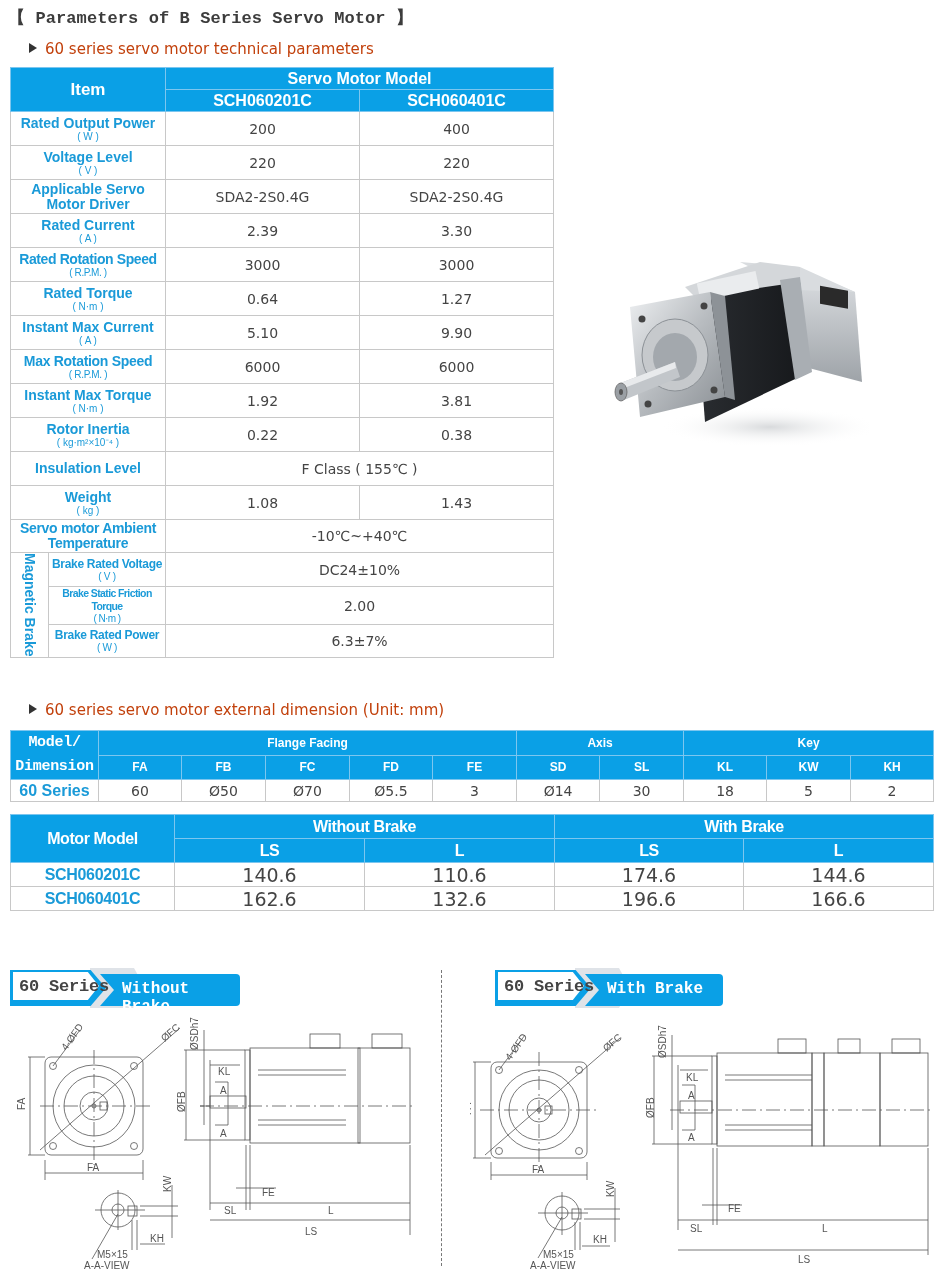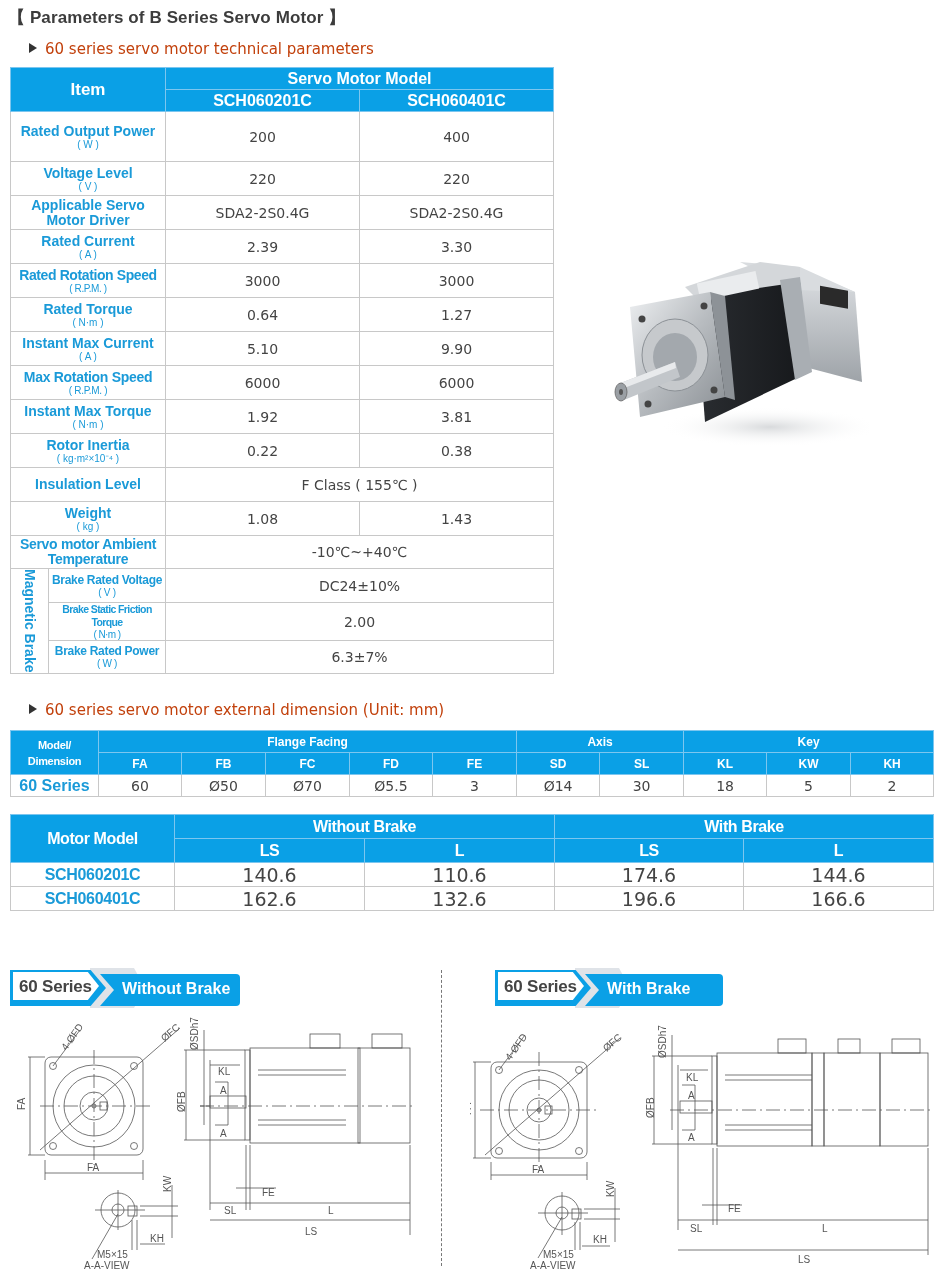--- a/index.html
+++ b/index.html
@@ -1,19 +1,19 @@
 <!DOCTYPE html>
 <html><head>
 <meta charset="utf-8">
 <style>
   * { box-sizing: border-box; margin: 0; padding: 0; }
   html, body { width: 940px; height: 1281px; background: #ffffff; overflow: hidden; }
   body { position: relative; font-family: "Liberation Sans", sans-serif; color: #444; }
 
-  .abs { position: absolute; }
+  .abs { position: absolute; font-family: Liberation Mono, monospace; }
 
   .page-title { left: 8px; top: 6px; font-size: 17px; font-weight: bold; color: #3c3c3c; letter-spacing: 0.1px; }
   .sec-head { font-family: "DejaVu Sans", sans-serif; font-size: 15px; color: #c2410c; margin-left: 20px; }
   .sec-head .tri { display: inline-block; width: 0; height: 0; border-top: 5px solid transparent; border-bottom: 5px solid transparent; border-left: 8px solid #333; margin-right: 8px; vertical-align: 1px; }
 
   table { border-collapse: collapse; table-layout: fixed; position: absolute; }
   td, th { border: 1px solid #c8c8c8; text-align: center; vertical-align: middle; padding: 0; }
   th { background: #0aa0e6; color: #fff; font-weight: bold; border-color: #7cc6ef; }
   td.val { font-family: "DejaVu Sans", sans-serif; font-size: 14px; color: #444; }
   td.item { color: #1a9ad8; font-weight: bold; font-size: 14px; line-height: 15px; }
@@ -24,21 +24,21 @@
   .vert { writing-mode: vertical-rl; color: #1a9ad8; font-weight: bold; font-size: 14px; line-height: 15px; margin: 0 auto; }
 
   
   #t1 { left: 10px; top: 67px; width: 543px; }
   #t1 th { font-size: 16px; }
   #t1 th.hmodel { font-size: 16px; height: 22px; }
 
   
   #t2 { left: 10px; top: 730px; width: 923px; }
   #t2 th { font-size: 12px; height: 22px; }
-  #t2 th.dimlabel { font-size: 11px; line-height: 16px; letter-spacing: -0.3px; }
+  #t2 th.dimlabel { font-size: 15px; line-height: 24px; letter-spacing: -0.3px; font-family: Liberation Mono, monospace; }
   #t2 td.series { color: #1a9ad8; font-weight: bold; font-size: 16px; height: 22px; }
 
   
   #t3 { left: 10px; top: 814px; width: 923px; }
   #t3 th { font-size: 16px; height: 24px; letter-spacing: -0.4px; }
   #t3 td.model { color: #1a9ad8; font-weight: bold; font-size: 16px; height: 24px; letter-spacing: -0.3px; }
   #t3 td.val { font-size: 19px; }
 
   
   .photo { left: 600px; top: 222px; width: 270px; height: 230px; }
@@ -76,21 +76,21 @@
   <tbody>
       <tr>
     <th colspan="2" rowspan="2" style="font-size:17px;">Item</th>
     <th colspan="2" class="hmodel">Servo Motor Model</th>
   </tr>
   <tr>
     <th class="hmodel">SCH060201C</th>
     <th class="hmodel">SCH060401C</th>
   </tr>
 
-  <tr style="height:50px">
+  <tr style="height:34px">
     <td colspan="2" class="item"><span>Rated Output Power</span><span class="unit">( W )</span></td>
     <td class="val">200</td>
     <td class="val">400</td>
   </tr>
   <tr style="height:34px">
     <td colspan="2" class="item"><span>Voltage Level</span><span class="unit">( V )</span></td>
     <td class="val">220</td>
     <td class="val">220</td>
   </tr>
   <tr style="height:34px">

